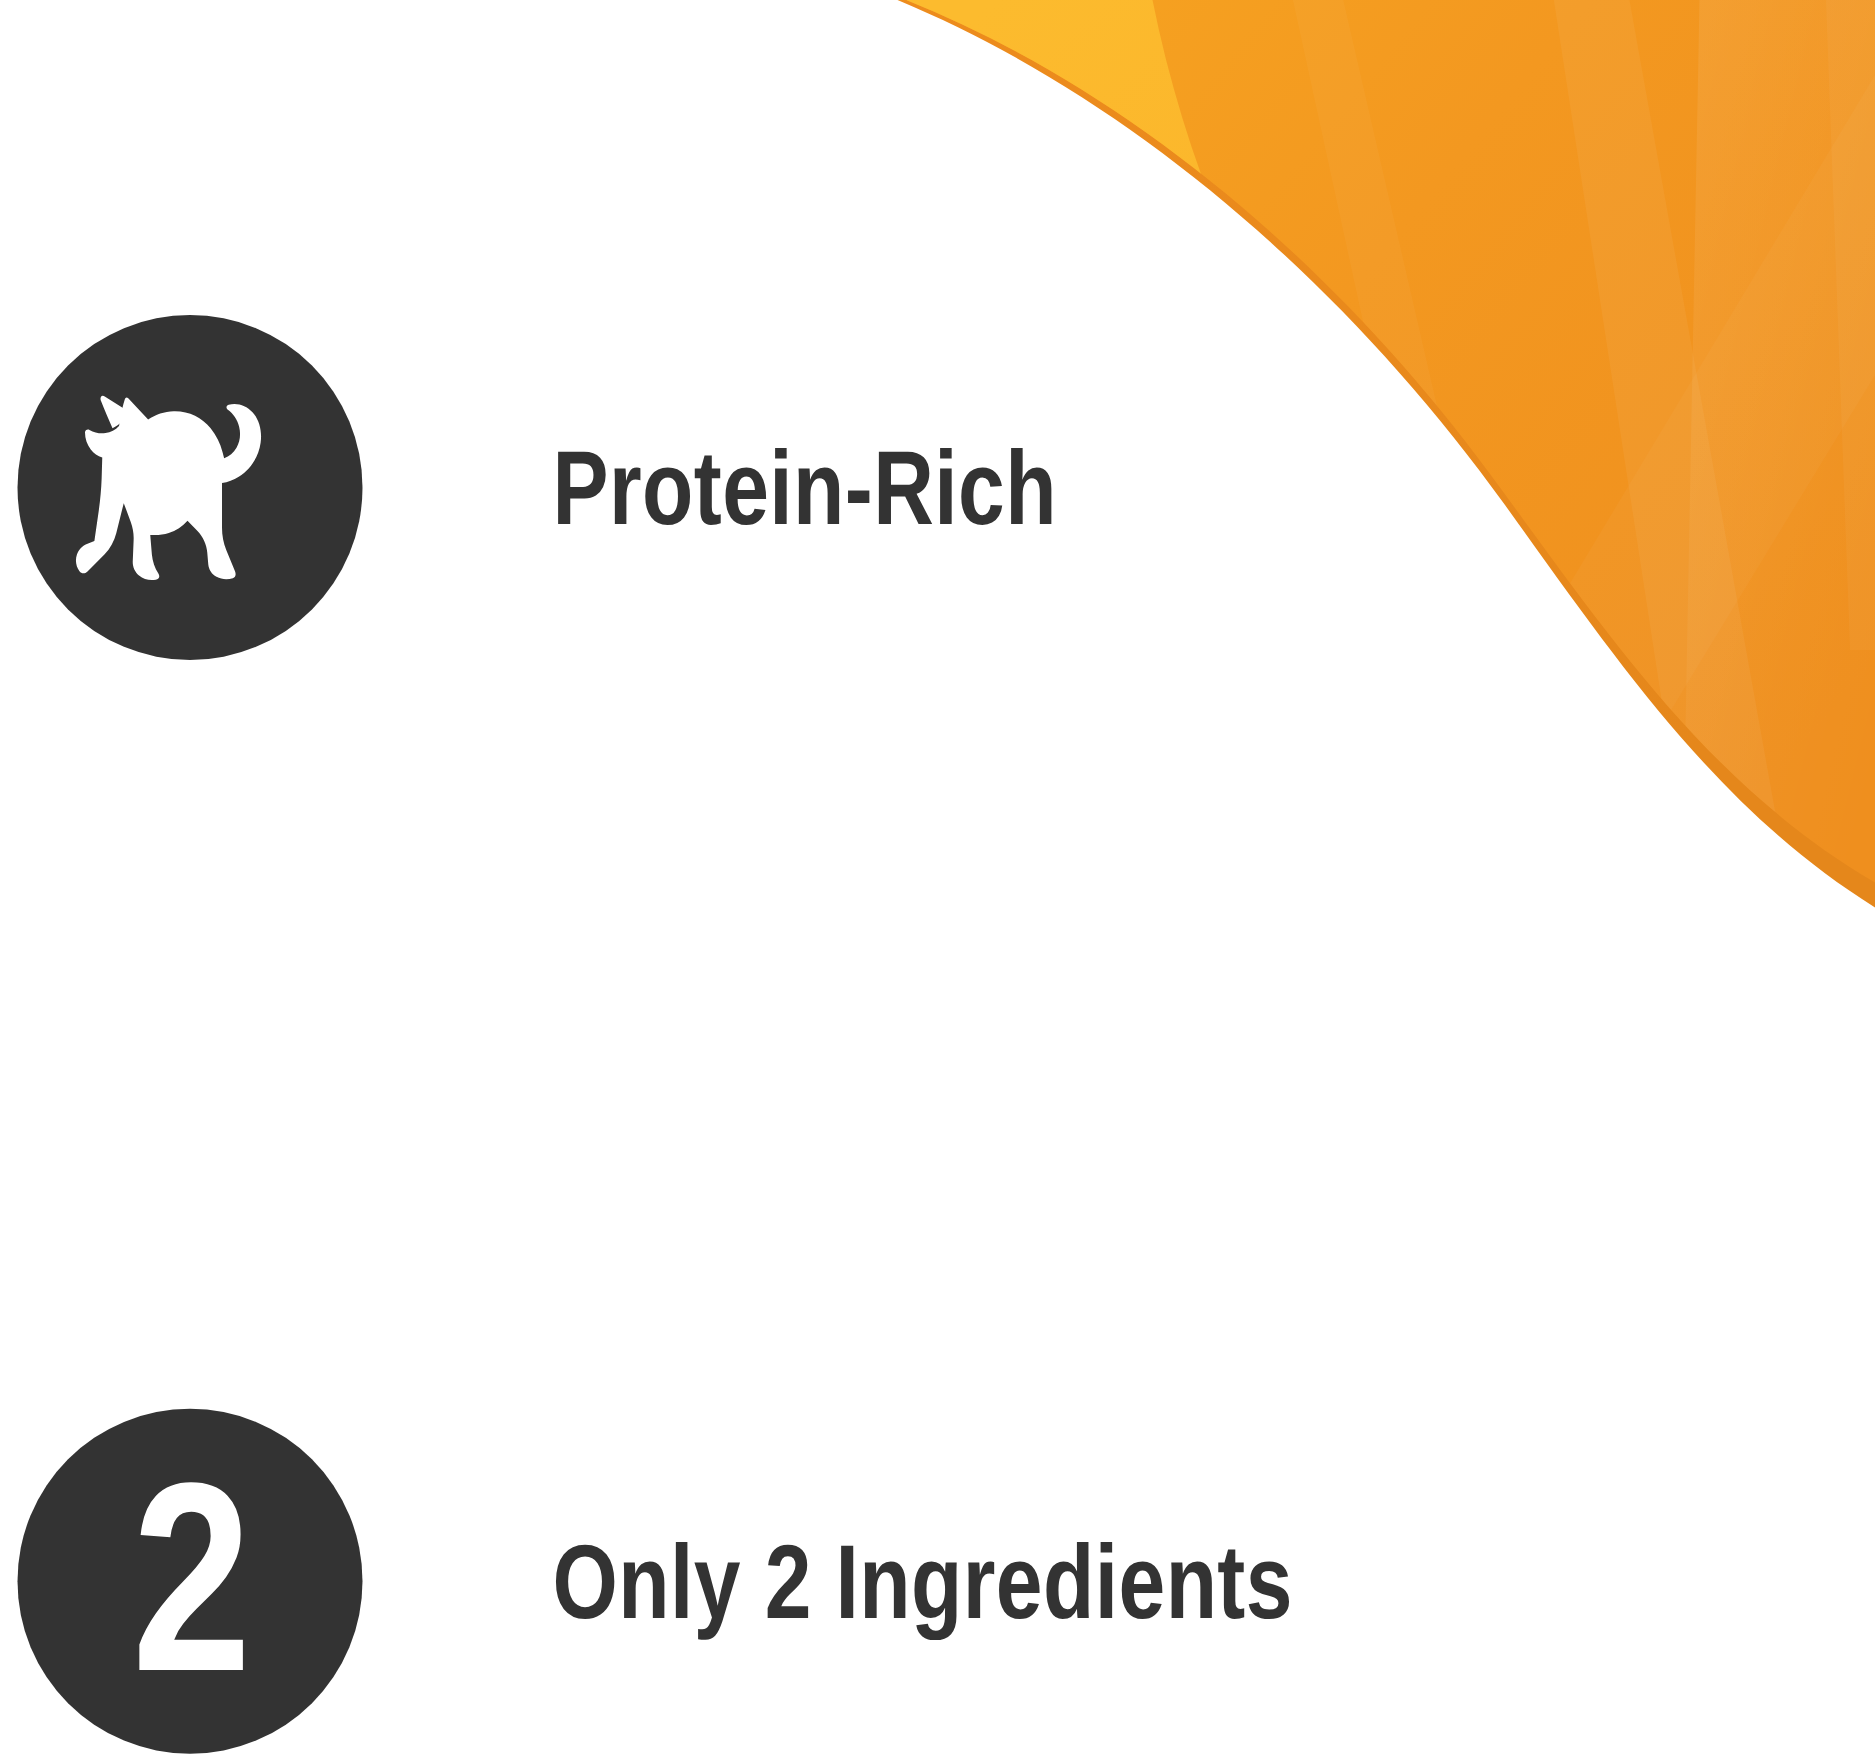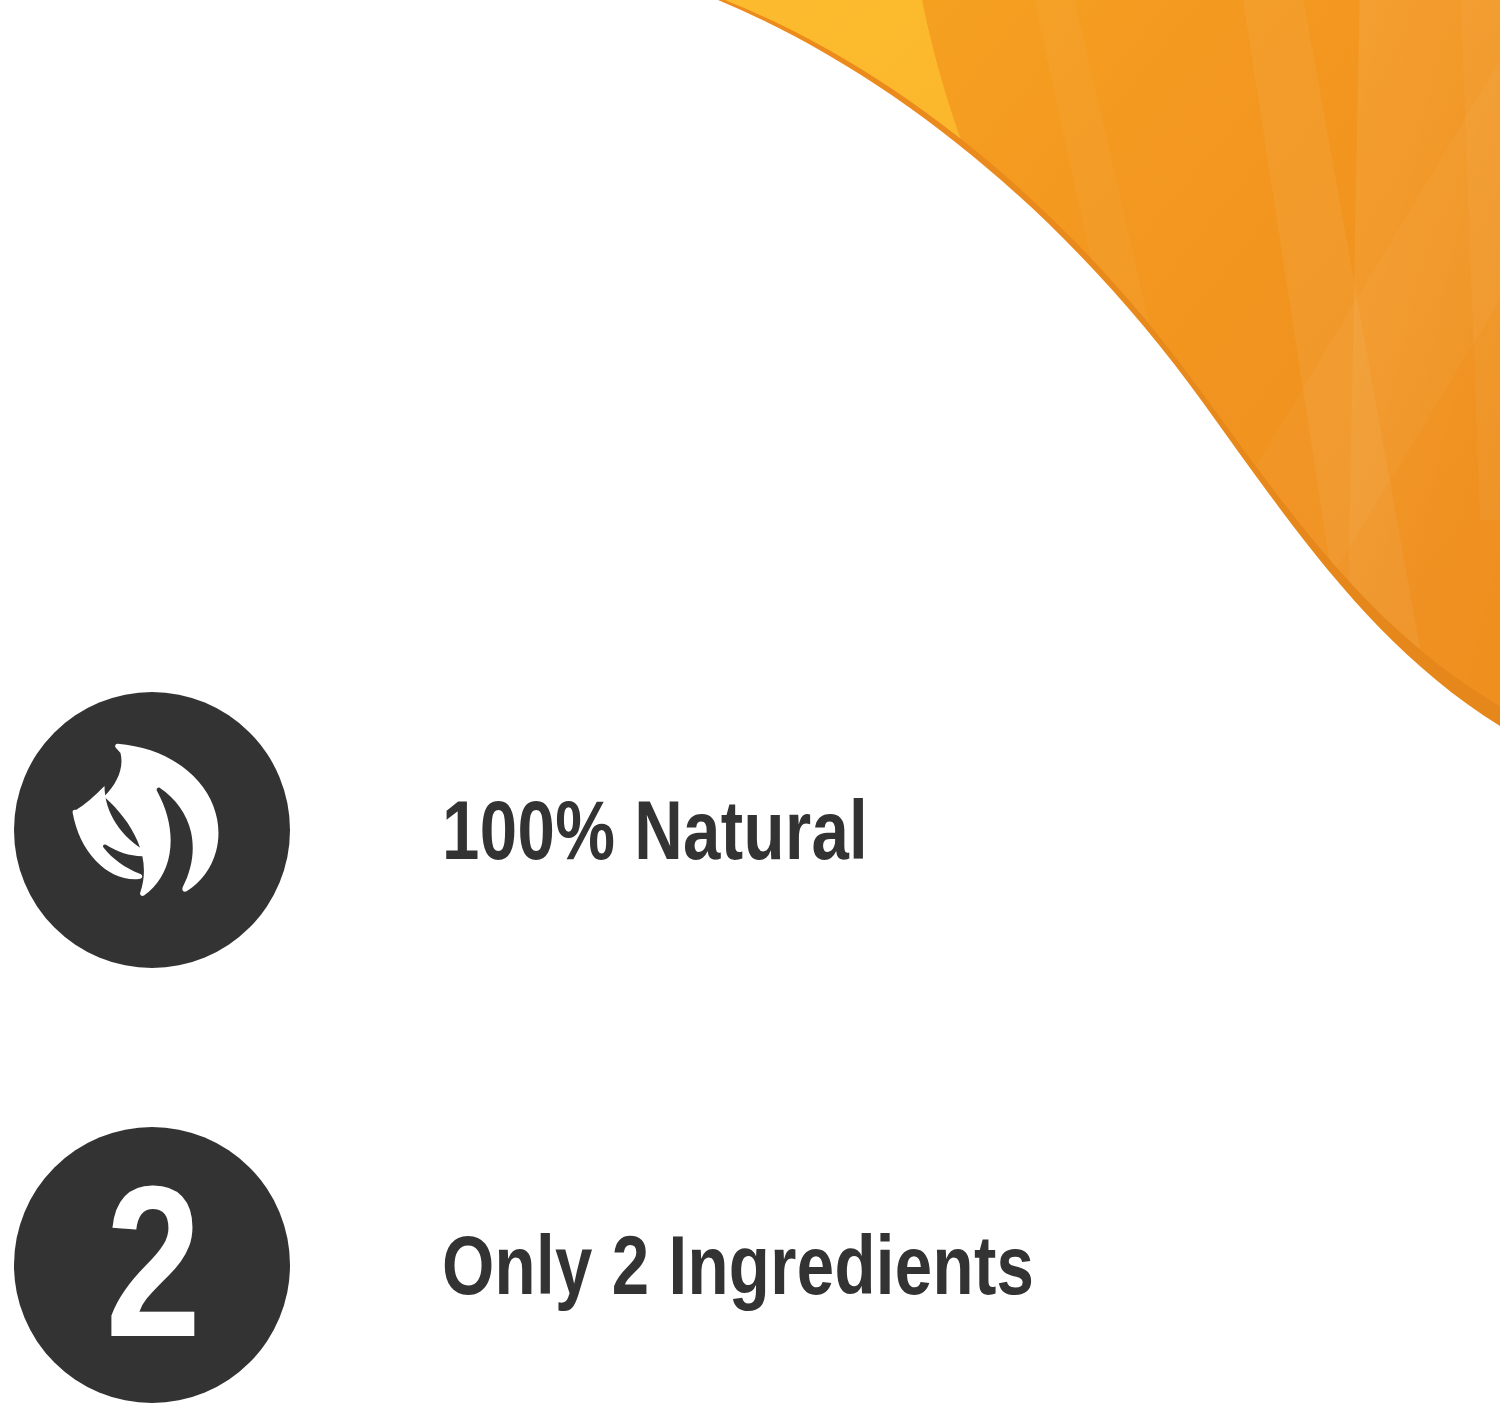--- a/index.html
+++ b/index.html
@@ -138,62 +138,88 @@
           <polygon points="760,-20 900,-20 900,760 745,760" fill="url(#rayFade)"></polygon>
           <polygon points="640,-20 700,-20 840,760 760,760" fill="#FFFFFF" opacity="0.05"></polygon>
           <polygon points="430,-20 470,-20 650,760 600,760" fill="#FFFFFF" opacity="0.035"></polygon>
           <polygon points="860,-20 900,-20 900,520 880,520" fill="#FFFFFF" opacity="0.04"></polygon>
           <polygon points="900,60 900,300 620,760 480,760" fill="#FFFFFF" opacity="0.03"></polygon>
         </g>
       </g>
     </svg>
   </div>
 
-
-  <div class="feature-row" id="row-natural">
+  <div class="feature-row" id="row-protein">
     <div class="badge">
       <span>
-        <svg width="212" height="200" viewBox="0 0 212 200" xmlns="http://www.w3.org/2000/svg" aria-hidden="true">
-
+        <svg width="200" height="168" viewBox="0 0 200 168" xmlns="http://www.w3.org/2000/svg" aria-hidden="true">
           <path fill="#FFFFFF" d="
-            M 70.0,18.0
-            C 68.2,16.3 69.3,13.6 71.8,13.8
-            C 105.0,16.6 134.0,30.0 152.5,51.5
-            C 170.0,71.8 176.5,97.5 170.0,121.5
-            C 165.5,138.2 155.0,152.0 141.0,161.0
-            C 137.5,163.2 135.2,160.0 137.0,156.5
-            C 146.0,139.0 149.0,120.0 145.0,102.0
-            C 141.0,84.2 130.0,69.0 114.0,58.0
-            C 112.0,56.6 109.8,58.8 111.0,61.0
-            C 122.5,82.0 127.0,104.0 123.5,124.0
-            C 120.5,141.5 111.5,156.0 98.0,165.5
-            C 96.0,166.9 93.4,165.0 94.2,162.7
-            C 100.0,146.0 99.0,128.5 91.5,111.0
-            C 84.5,94.5 72.5,79.5 58.0,66.5
-            C 72.0,53.0 78.0,37.0 74.5,23.0
+            M 44.5,27.5
+            C 45.2,23.0 46.4,18.0 47.8,13.5
+            C 48.3,11.8 49.5,11.4 50.6,12.6
+            L 66.5,29.6
+            C 72.5,25.6 79.5,23.2 87.0,23.0
+            C 99.0,22.7 109.5,28.0 116.5,36.5
+            C 121.0,42.0 124.2,48.5 126.0,55.5
+            L 127.3,60.6
+            C 131.4,59.0 134.9,56.2 137.2,52.2
+            C 140.0,47.3 140.8,41.3 139.3,35.3
+            C 137.9,29.7 134.6,24.8 130.3,21.8
+            C 128.6,20.6 128.9,18.2 130.9,17.7
+            C 138.0,15.9 145.0,18.3 150.0,23.8
+            C 155.6,30.0 157.8,39.0 156.5,48.2
+            C 154.9,59.5 148.5,69.4 139.0,75.3
+            C 134.8,77.9 130.3,79.6 125.6,80.4
+            L 125.6,116.0
+            C 125.6,122.5 126.8,128.6 129.0,134.0
+            L 136.0,151.0
+            C 137.0,153.5 136.5,155.8 134.3,156.5
+            C 130.0,157.9 125.2,157.6 121.2,155.4
+            C 117.4,153.3 115.0,149.6 114.6,145.3
+            L 113.8,136.0
+            C 113.2,129.5 110.5,123.5 106.0,118.8
+            L 98.0,110.5
+            C 94.0,115.2 88.8,118.6 83.0,120.4
+            C 78.2,121.9 73.2,122.4 68.2,121.9
+            L 69.5,137.5
+            C 70.0,143.0 71.8,148.2 74.7,152.8
+            C 76.2,155.2 75.3,157.3 72.6,157.8
+            C 67.8,158.7 62.9,157.5 59.2,154.4
+            C 55.8,151.5 54.0,147.3 54.2,142.9
+            L 54.9,126.0
+            C 55.1,121.0 54.3,116.1 52.6,111.5
+            L 47.0,96.5
+            L 41.0,120.5
+            C 39.4,126.9 36.2,132.7 31.7,137.3
+            L 18.0,151.2
+            C 16.0,153.2 13.2,153.2 11.6,151.0
+            C 8.8,147.2 8.0,142.3 9.5,137.8
+            C 10.8,133.8 13.7,130.7 17.5,129.2
+            L 23.5,126.8
+            L 27.0,102.5
+            C 28.2,94.0 29.0,85.5 29.3,77.0
+            L 29.8,60.0
+            C 26.2,58.8 23.0,56.6 20.6,53.5
+            C 17.6,49.7 16.0,45.0 16.0,40.0
+            C 16.0,38.1 18.0,37.0 19.6,37.9
+            C 23.5,40.1 28.0,41.0 32.4,40.4
+            C 36.6,39.8 40.4,37.8 43.2,34.7
             Z"></path>
-
           <path fill="#FFFFFF" d="
-            M 30.0,80.0
-            C 28.2,79.0 26.2,80.4 26.6,82.5
-            C 30.0,101.5 38.0,118.5 50.0,131.0
-            C 62.0,143.6 77.5,150.5 93.0,149.0
-            C 97.0,148.6 97.4,145.2 93.8,143.8
-            C 79.0,138.0 66.5,129.0 57.5,117.5
-            C 56.0,115.6 58.0,113.5 60.0,114.8
-            C 72.5,122.8 86.5,127.0 100.0,126.0
-            C 102.5,125.8 103.0,123.0 100.8,121.8
-            C 88.0,114.8 77.5,105.0 70.0,93.5
-            C 62.5,82.0 58.5,69.0 58.5,56.0
-            C 48.0,66.5 39.0,74.5 30.0,80.0 Z"></path>
+            M 28.5,14.0
+            C 28.0,11.2 29.6,9.8 31.8,11.2
+            L 50.5,23.0
+            C 47.8,29.3 44.0,34.0 38.0,36.5
+            C 35.0,29.5 31.5,21.8 28.5,14.0 Z"></path>
         </svg>
       </span>
     </div>
-    <div class="feature-label">100% Natural</div>
+    <div class="feature-label">Protein-Rich</div>
   </div>
+
 
   <div class="feature-row" id="row-ingredients">
     <div class="badge">
       <span class="badge-number">2</span>
     </div>
     <div class="feature-label">Only 2 Ingredients</div>
   </div>
 
 </div>
 

